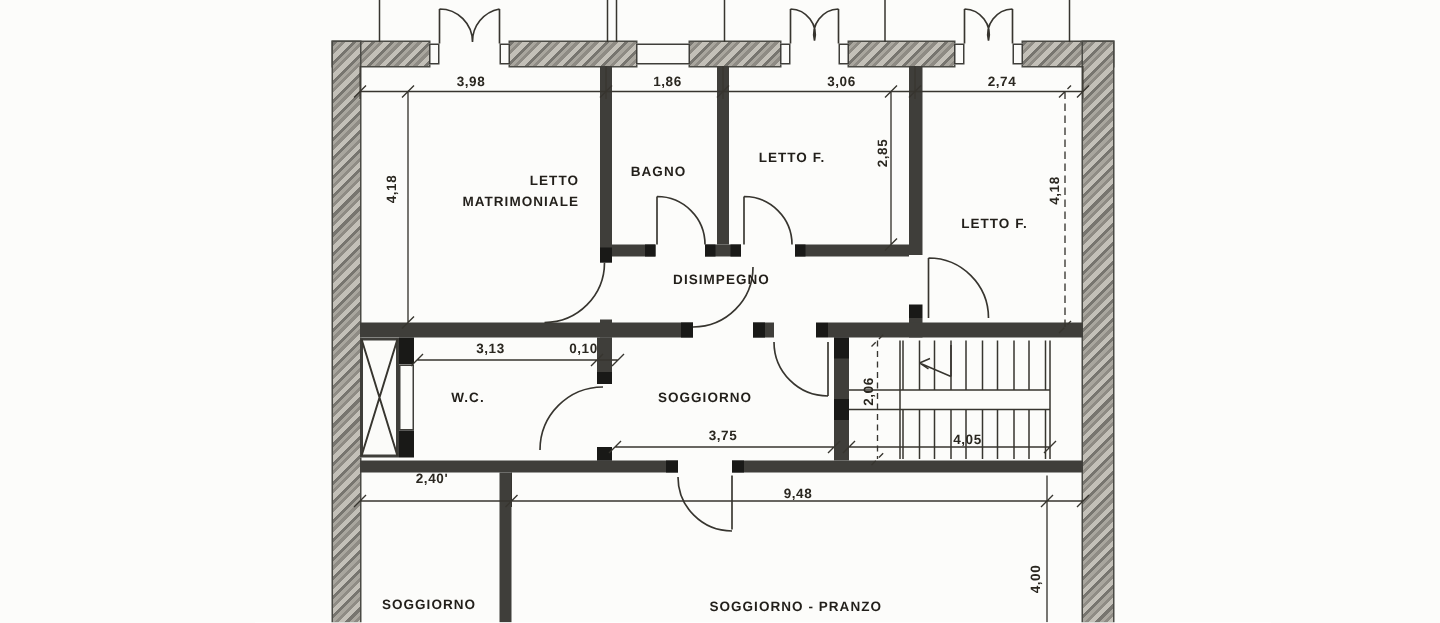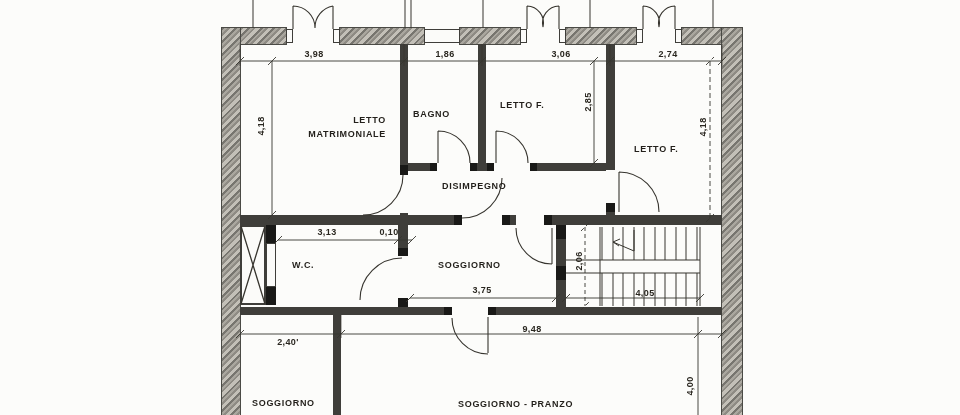--- a/index.html
+++ b/index.html
@@ -6,21 +6,21 @@
   #stage{position:relative;width:960px;height:415px;background:#fcfcfa;overflow:hidden;
          font-family:"Liberation Sans",sans-serif;}
   .owall{position:absolute;
          background:repeating-linear-gradient(135deg,#77756f 0 2px,#a9a69e 2px 4px,#8e8b84 4px 6px,#c3c0b8 6px 9px);
          outline:1px solid #4a4a45;}
   .iwall{position:absolute;background:#3f3e3a;}
   .sill{position:absolute;background:#191917;}
   .whitebox{position:absolute;background:#fbfbf9;border:1.4px solid #3f3e3a;box-sizing:border-box;}
   svg{position:absolute;left:0;top:0;}
   .lbl{position:absolute;font-weight:bold;font-size:9px;color:#221f1a;letter-spacing:.7px;
-       text-align:left;white-space:pre-line;line-height:1.5;}
+       text-align:center;white-space:pre-line;line-height:1.5;}
   .dim{position:absolute;font-weight:bold;font-size:9px;color:#2a2720;letter-spacing:.4px;text-align:center;}
   .vdim{position:absolute;width:44px;font-weight:bold;font-size:9px;color:#2a2720;letter-spacing:.4px;
         text-align:center;transform:rotate(-90deg);transform-origin:center center;}
 </style>
 </head>
 <body>
 
 <div id="stage">
 
   <div class="owall" style="left:222px;top:28px;width:64px;height:16px"></div>
@@ -147,17 +147,17 @@
   <div class="dim" style="left:536px;top:49px;width:50px">3,06</div>
   <div class="dim" style="left:643px;top:49px;width:50px">2,74</div>
   <div class="vdim" style="left:239px;top:121px">4,18</div>
   <div class="vdim" style="left:566px;top:97px">2,85</div>
   <div class="vdim" style="left:681px;top:122px">4,18</div>
   <div class="dim" style="left:302px;top:227px;width:50px">3,13</div>
   <div class="dim" style="left:364px;top:227px;width:50px">0,10</div>
   <div class="dim" style="left:457px;top:285px;width:50px">3,75</div>
   <div class="vdim" style="left:557px;top:256px">2,06</div>
   <div class="dim" style="left:620px;top:288px;width:50px">4,05</div>
-  <div class="dim" style="left:263px;top:337px;width:50px">2,40'</div>
+  <div class="dim" style="left:263px;top:314px;width:50px">2,40'</div>
   <div class="dim" style="left:507px;top:324px;width:50px">9,48</div>
   <div class="vdim" style="left:668px;top:381px">4,00</div>
 
 </div>
 
 </body></html>

